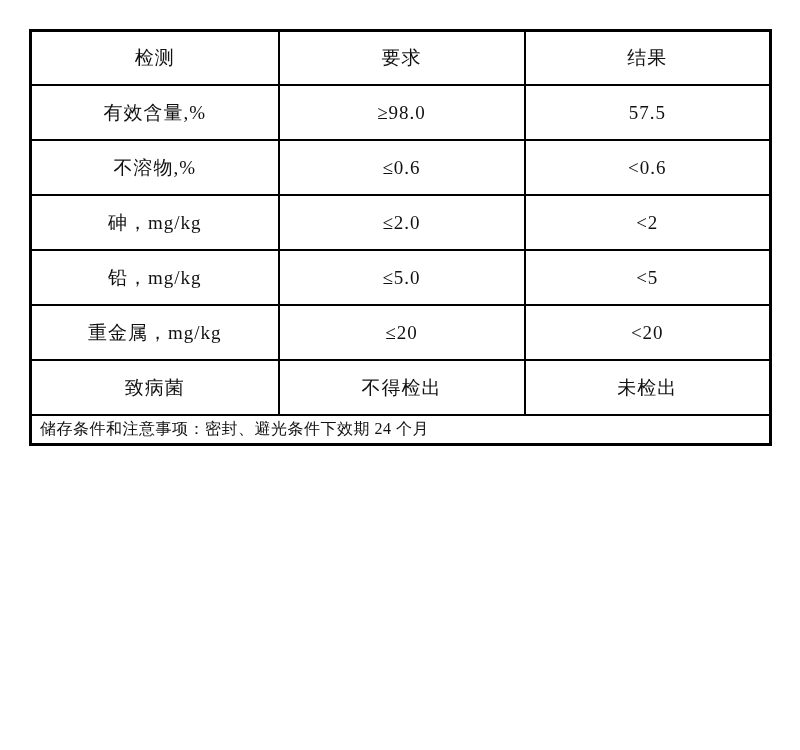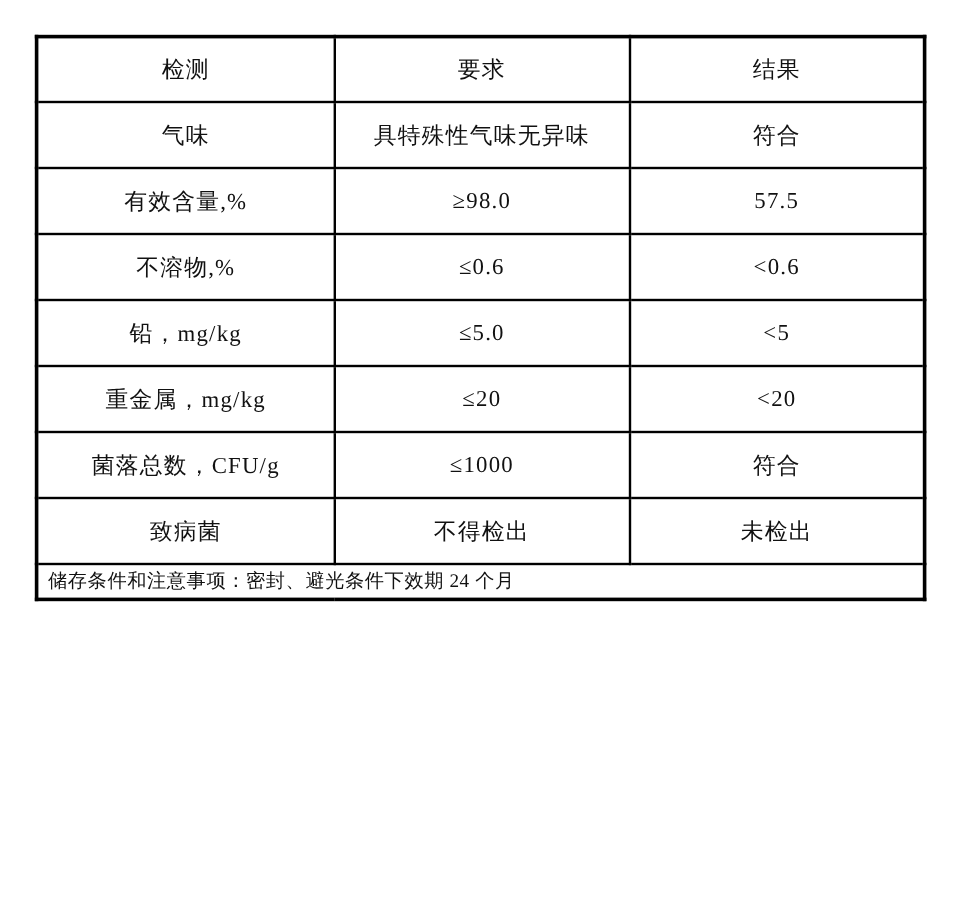--- a/index.html
+++ b/index.html
@@ -64,48 +64,43 @@
     </colgroup>
     <thead>
       <tr>
         <th>检测</th>
         <th>要求</th>
         <th>结果</th>
       </tr>
     </thead>
     <tbody>
       <tr>
-        <td>气味</td>
-        <td>具特殊性气味无异味</td>
-        <td>符合</td>
-      </tr>
-      <tr>
         <td>有效含量,%</td>
         <td>≥98.0</td>
         <td>57.5</td>
       </tr>
       <tr>
         <td>不溶物,%</td>
         <td>≤0.6</td>
         <td>&lt;0.6</td>
       </tr>
       <tr>
+        <td>砷，mg/kg</td>
+        <td>≤2.0</td>
+        <td>&lt;2</td>
+      </tr>
+      <tr>
         <td>铅，mg/kg</td>
         <td>≤5.0</td>
         <td>&lt;5</td>
       </tr>
       <tr>
         <td>重金属，mg/kg</td>
         <td>≤20</td>
         <td>&lt;20</td>
-      </tr>
-      <tr>
-        <td>菌落总数，CFU/g</td>
-        <td>≤1000</td>
-        <td>符合</td>
       </tr>
       <tr>
         <td>致病菌</td>
         <td>不得检出</td>
         <td>未检出</td>
       </tr>
       <tr>
         <td class="footer-cell" colspan="3">储存条件和注意事项：密封、避光条件下效期 24 个月</td>
       </tr>
     </tbody>

